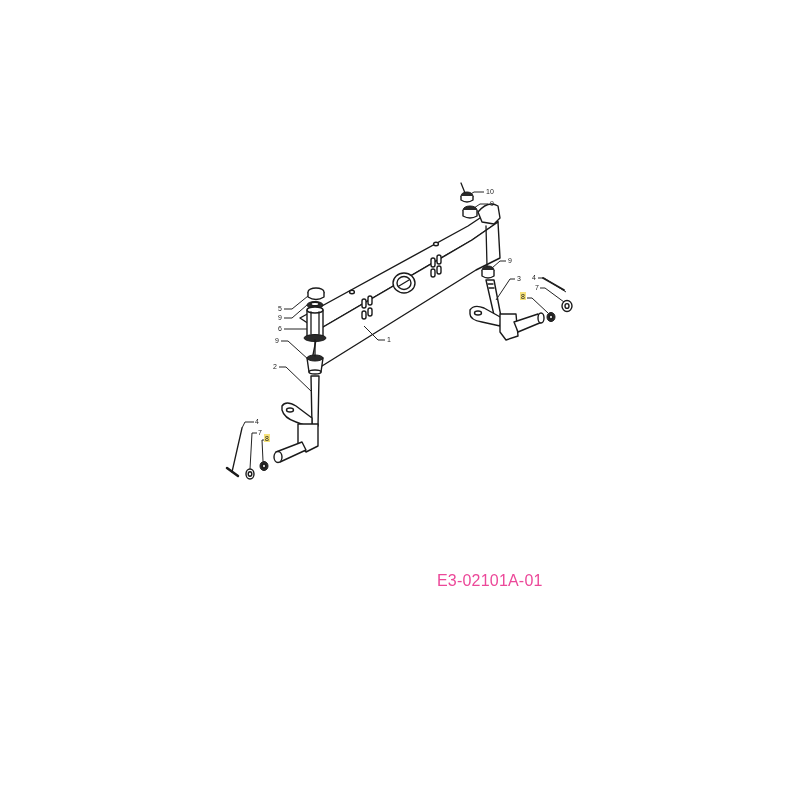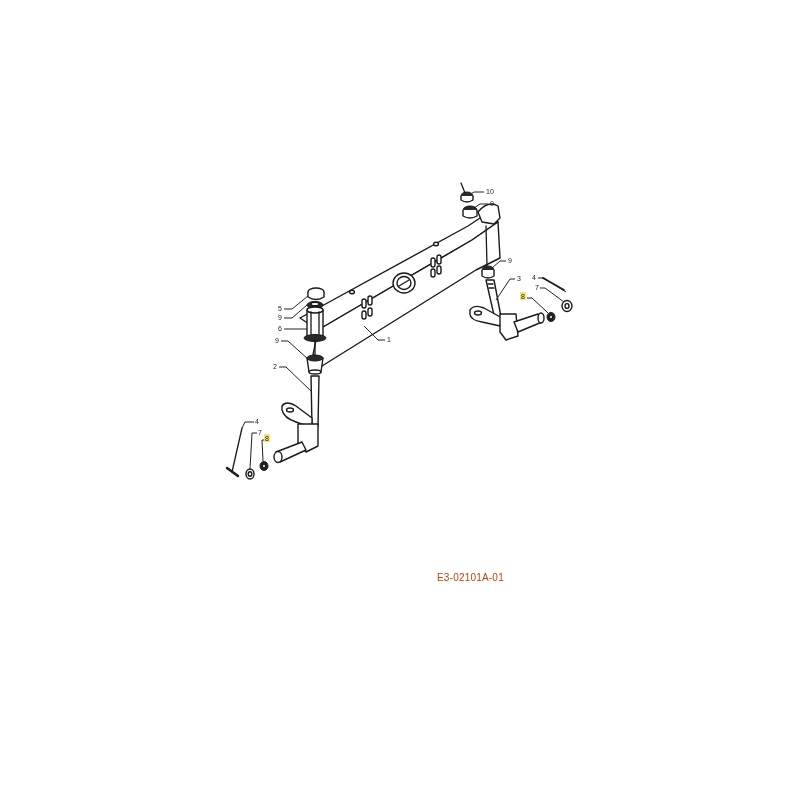--- a/index.html
+++ b/index.html
@@ -4,21 +4,21 @@
   <style>
     html, body { margin: 0; padding: 0; background: #ffffff; }
     body { width: 800px; height: 800px; position: relative; overflow: hidden; font-family: "Liberation Sans", sans-serif; }
     #diagram { position: absolute; left: 0; top: 0; width: 800px; height: 800px; }
     .ln { stroke: #1a1a1a; stroke-width: 1.3; fill: none; stroke-linecap: round; stroke-linejoin: round; }
     .part { stroke: #1a1a1a; stroke-width: 1.4; fill: #ffffff; stroke-linejoin: round; }
     .dark { fill: #2a2a2a; stroke: #1a1a1a; stroke-width: 1; }
     .leader { stroke: #222; stroke-width: 1; fill: none; }
     .callout { font-family: "Liberation Sans", sans-serif; font-size: 7px; fill: #1a1a1a; }
     .hl { fill: #f6e27a; }
-    #drawing-number { position: absolute; left: 437px; top: 572px; font-size: 10px; color: #c2410c; font-family: "Liberation Sans", sans-serif; letter-spacing: 0.2px; }
+    #drawing-number { position: absolute; left: 437px; top: 572px; font-size: 16px; color: #ec4899; font-family: "Liberation Sans", sans-serif; letter-spacing: 0.2px; }
   </style>
 </head>
 <body>
 
 <svg id="diagram" viewBox="0 0 800 800" xmlns="http://www.w3.org/2000/svg">
 
   <g>
 
     <path class="part" d="M300,318 L468,226 L492,210 L498,222 L472,240 L318,330 Z"></path>
 

